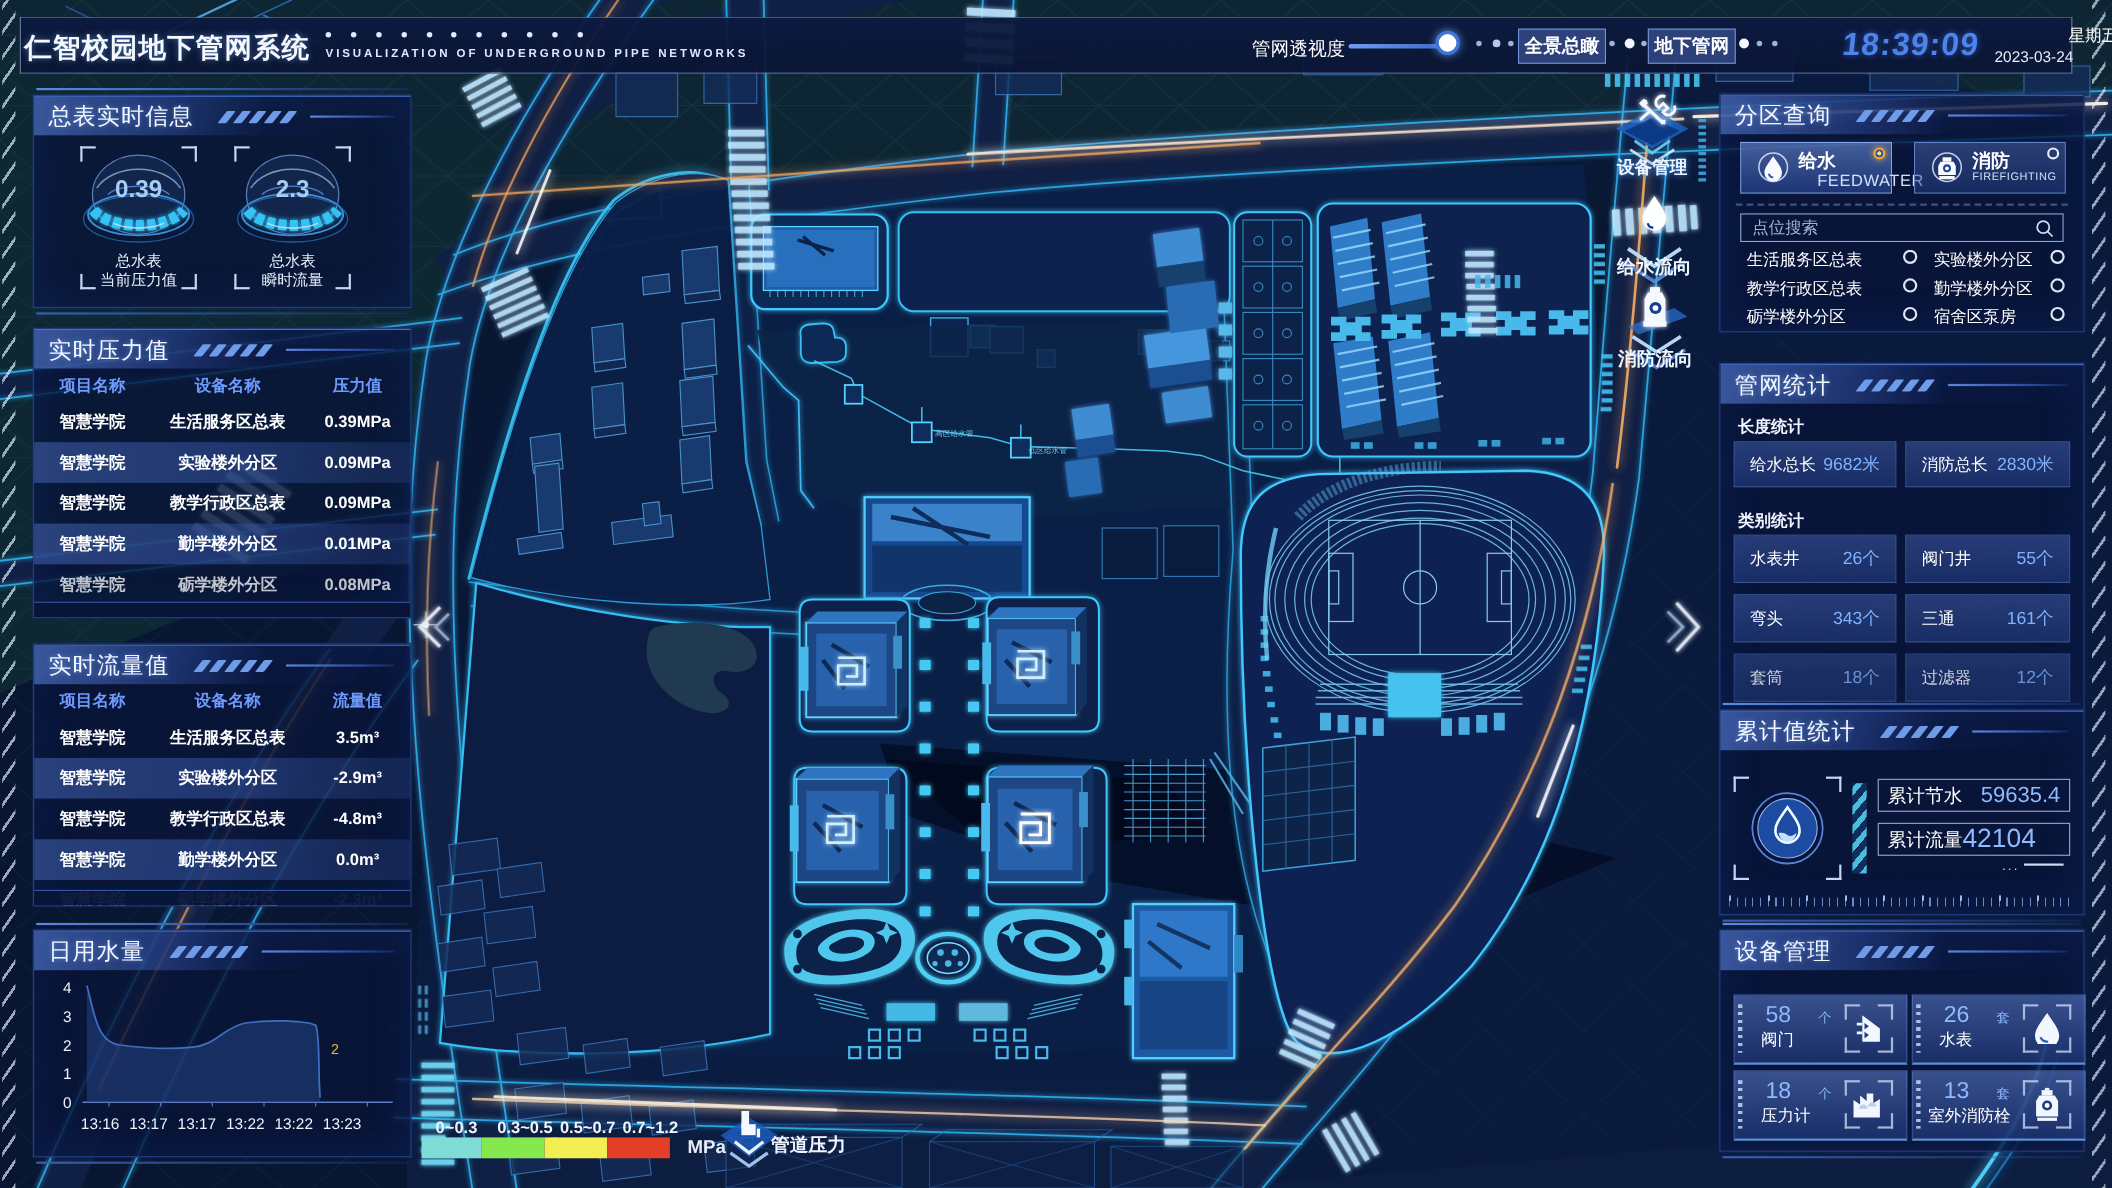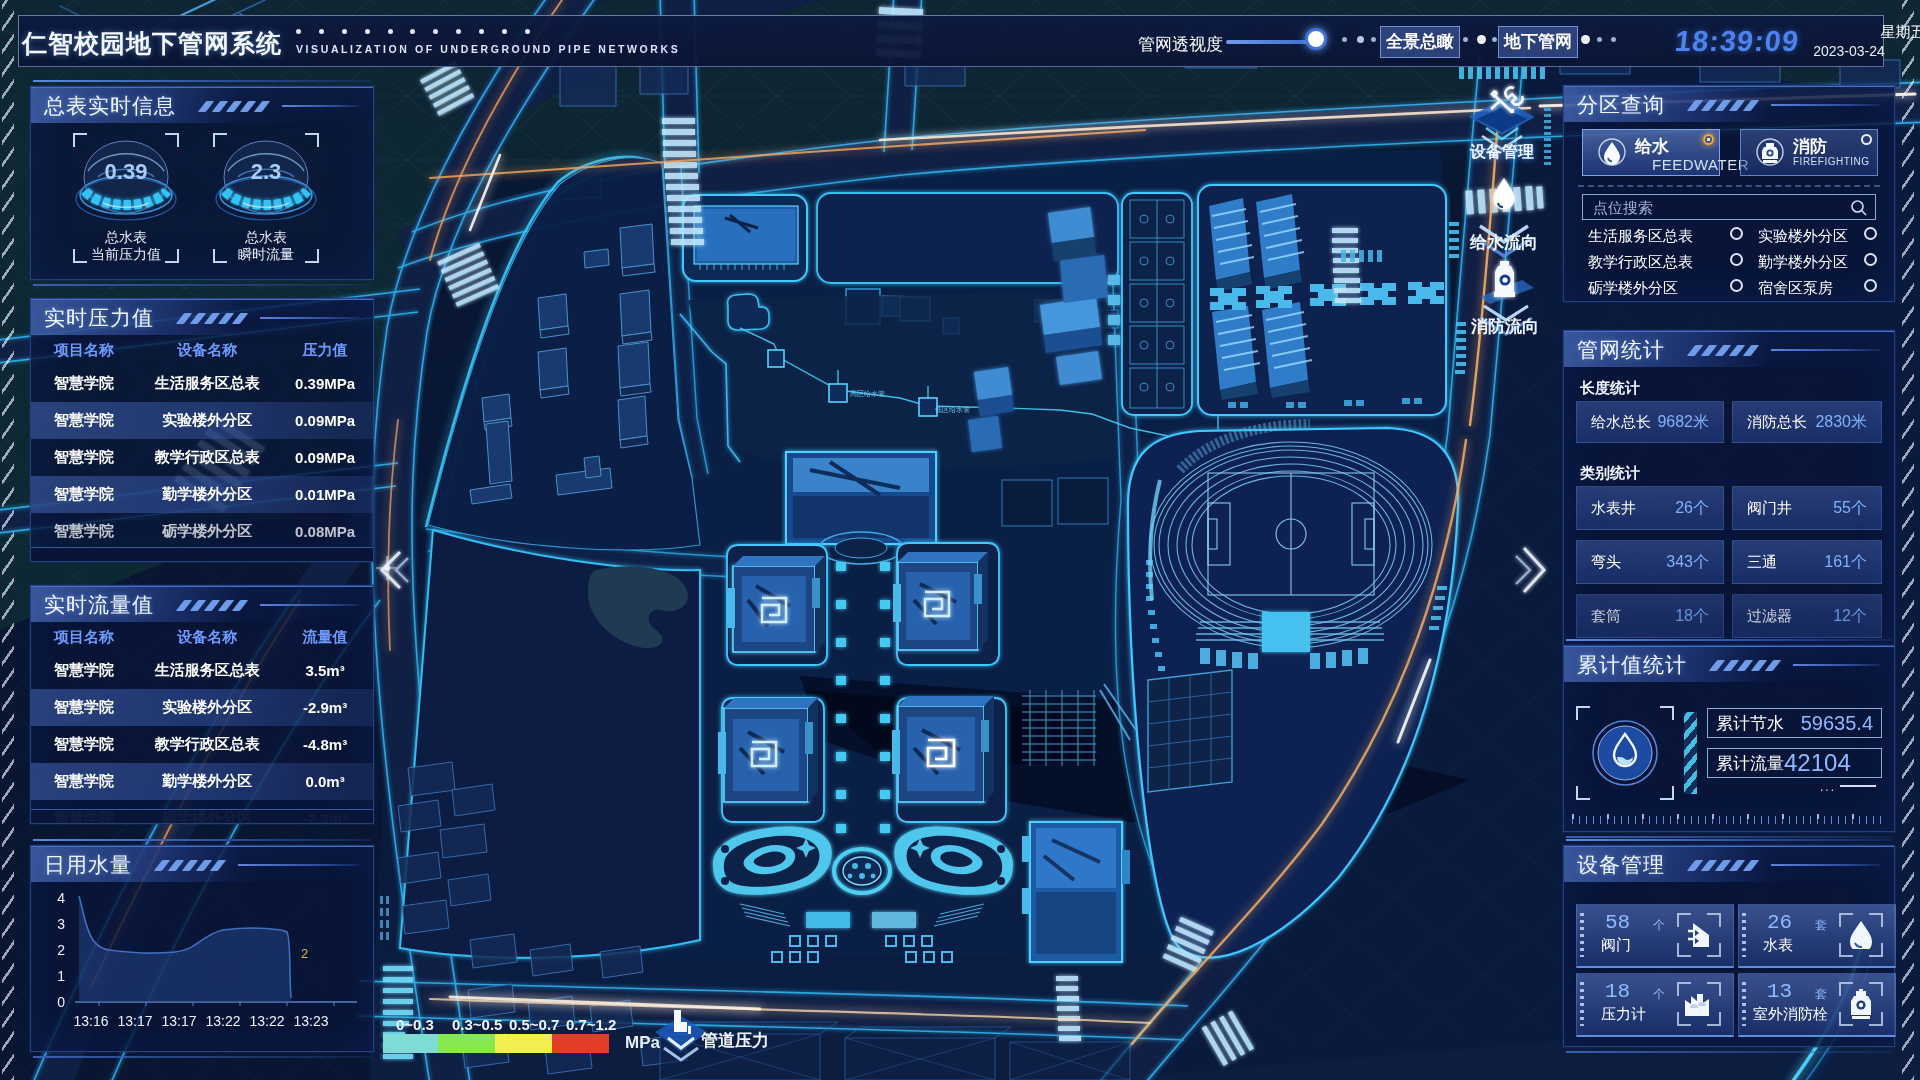--- a/index.html
+++ b/index.html
@@ -40,21 +40,21 @@
  background:linear-gradient(180deg,rgba(13,26,64,.96),rgba(10,21,52,.94));
  border:1px solid #6a7b9c;border-bottom:1px solid #55699c;}
 
 .statbox{position:absolute;display:flex;align-items:center;justify-content:space-between;
  background:linear-gradient(180deg,rgba(86,120,210,.40),rgba(45,75,155,.45));
  border:1px solid rgba(110,150,230,.25);color:#fff;font-size:15px;padding:0 14px;box-sizing:border-box;}
 .statbox b{font-weight:normal;color:#7fb2ff;font-size:16px;}
 .devcard{position:absolute;width:156px;height:61px;
  background:linear-gradient(180deg,rgba(105,140,225,.50),rgba(38,66,140,.55));
  border:1px solid rgba(120,160,240,.3);border-bottom:2px solid #5f8fd8;}
-.devcard .num{position:absolute;left:28px;top:6px;color:#8fbaff;font-size:21px;font-family:Liberation Mono, monospace;}
+.devcard .num{position:absolute;left:28px;top:6px;color:#8fbaff;font-size:21px;}
 .devcard .unit{position:absolute;left:76px;top:12px;color:#8fbaff;font-size:12px;}
 .devcard .nm{position:absolute;left:24px;top:31px;color:#fff;font-size:15px;white-space:nowrap;}
 .devcard .ic{position:absolute;right:12px;top:8px;width:44px;height:44px;}
 .devcard .lbars{position:absolute;left:3px;top:8px;width:4px;height:44px;
  background:repeating-linear-gradient(180deg,#cfe0ff 0 3px,transparent 3px 7px);opacity:.8;}
 </style>
 </head>
 <body>
 <div id="stage">
 

